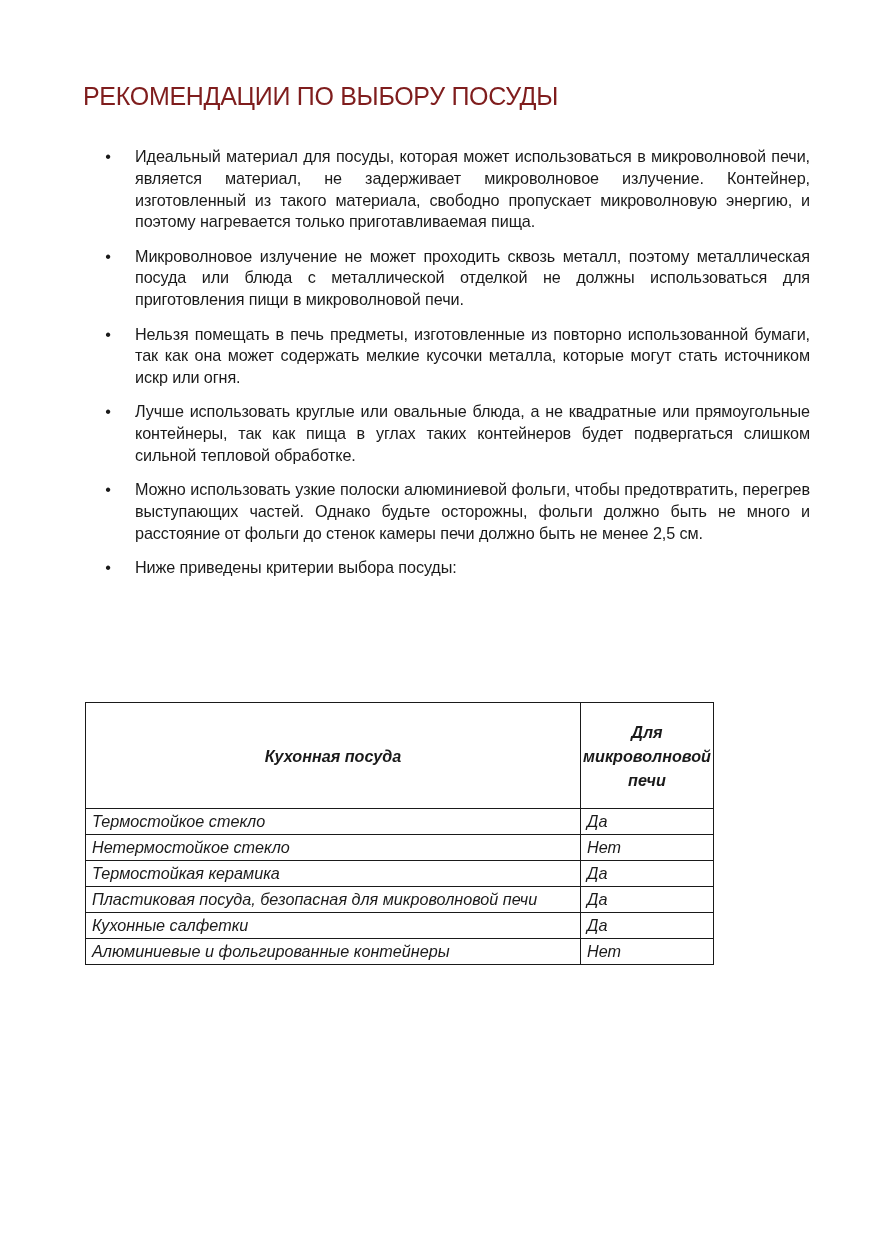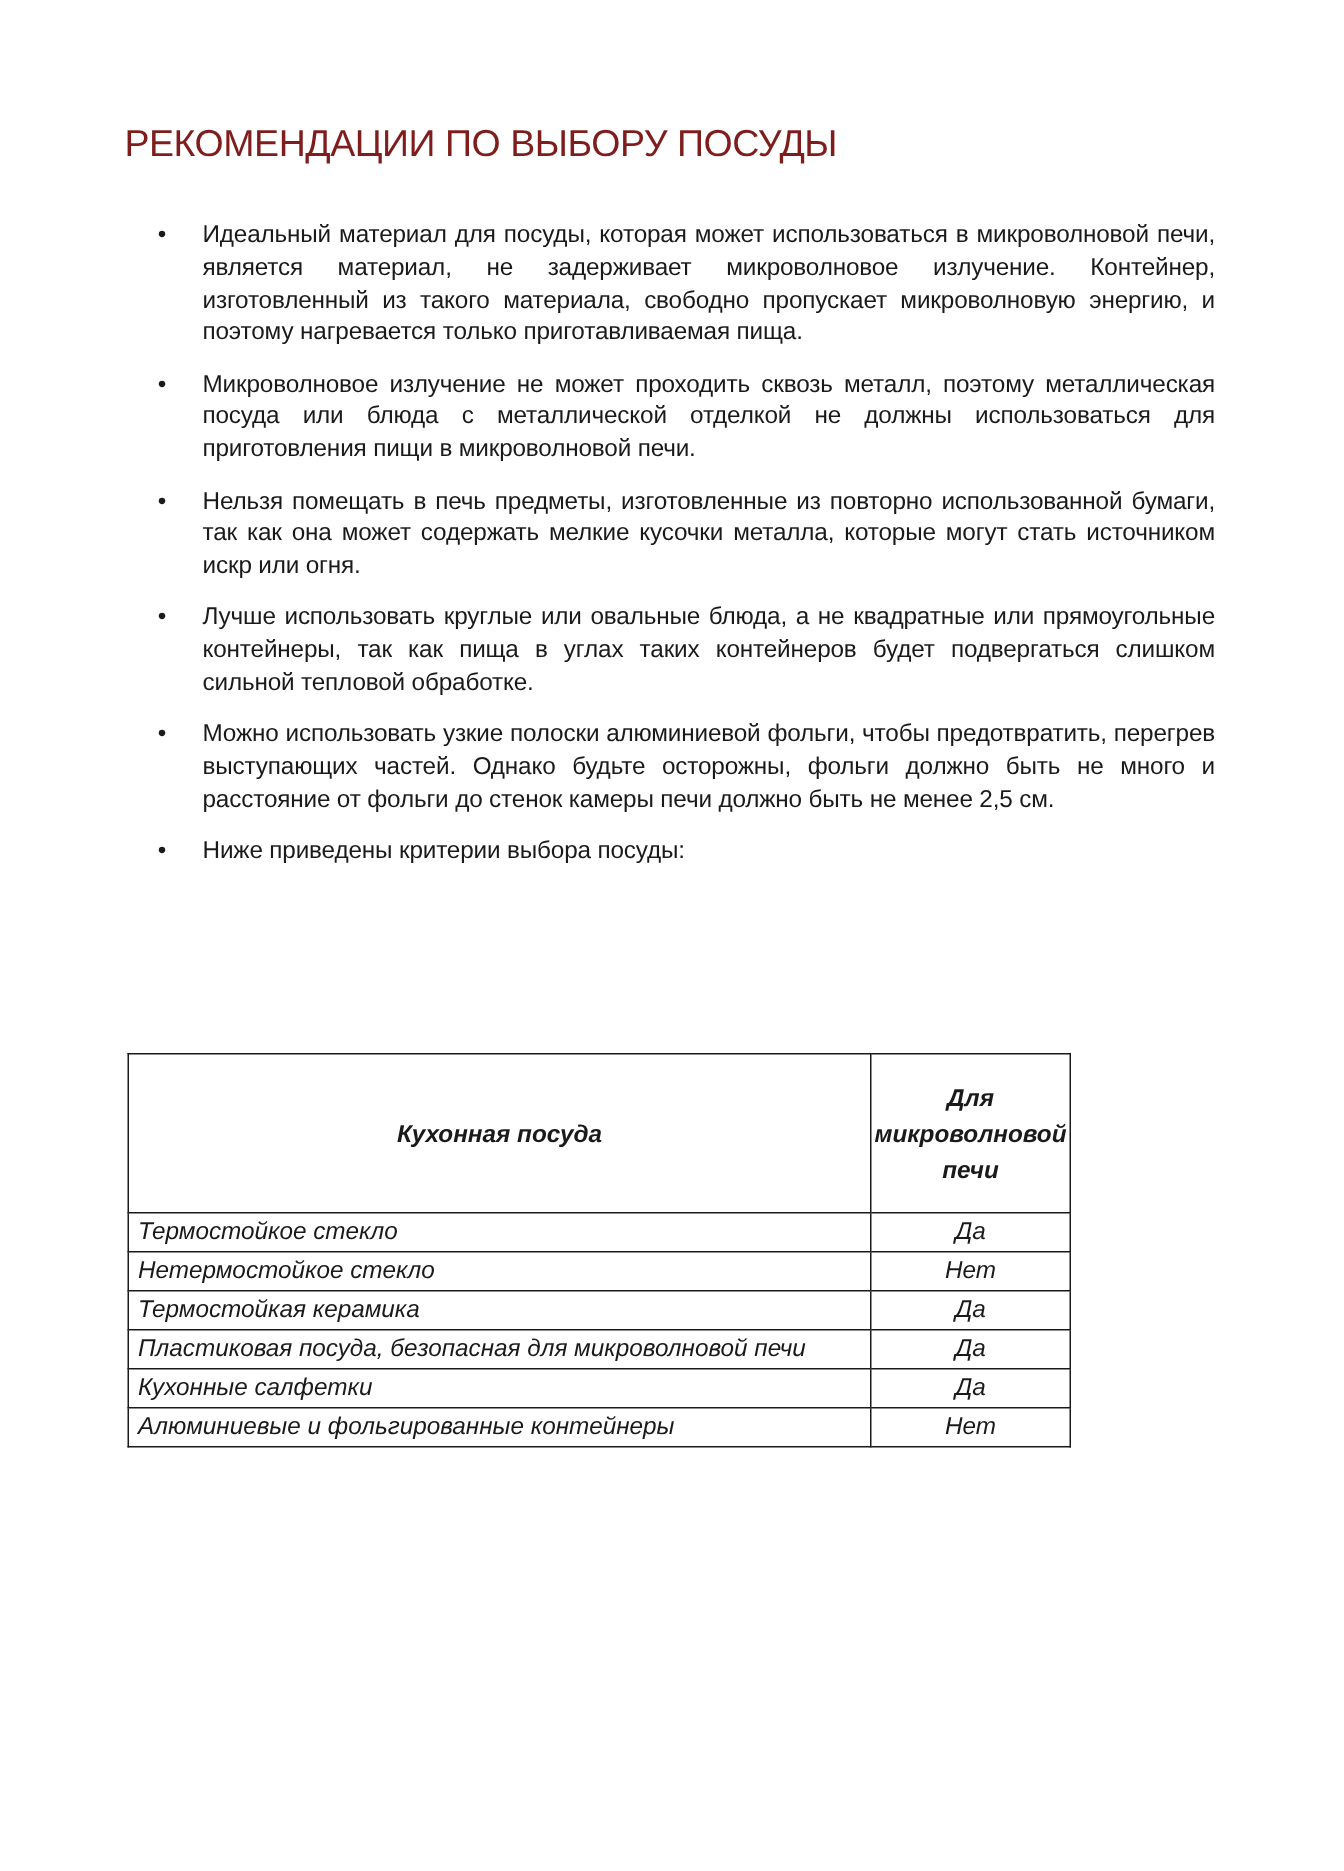--- a/index.html
+++ b/index.html
@@ -31,21 +31,21 @@
     table.cookware th, table.cookware td {
       border: 1px solid #1a1a1a; padding: 0 6px; color: #1a1a1a;
     }
     table.cookware th {
       font-weight: bold; height: 73px; text-align: center; line-height: 24px;
     }
     table.cookware th.col-item { width: 540px; }
     table.cookware th.col-mw { padding: 16px 2px; }
     table.cookware td { height: 25px; line-height: 25px; margin-top: 40px; }
     table.cookware td.item { text-align: left; }
-    table.cookware td.val { text-align: center; }
+    table.cookware td.val { }
   </style>
 </head>
 <body>
 
 <h1 class="title">РЕКОМЕНДАЦИИ ПО ВЫБОРУ ПОСУДЫ</h1>
 
 <ul class="bullets">
   <li><span class="dot">•</span><span>Идеальный материал для посуды, которая может использоваться в микроволновой печи, является материал, не задерживает микроволновое излучение. Контейнер, изготовленный из такого материала, свободно пропускает микроволновую энергию, и поэтому нагревается только приготавливаемая пища.</span></li>
   <li><span class="dot">•</span><span>Микроволновое излучение не может проходить сквозь металл, поэтому металлическая посуда или блюда с металлической отделкой не должны использоваться для приготовления пищи в микроволновой печи.</span></li>
   <li><span class="dot">•</span><span>Нельзя помещать в печь предметы, изготовленные из повторно использованной бумаги, так как она может содержать мелкие кусочки металла, которые могут стать источником искр или огня.</span></li>

